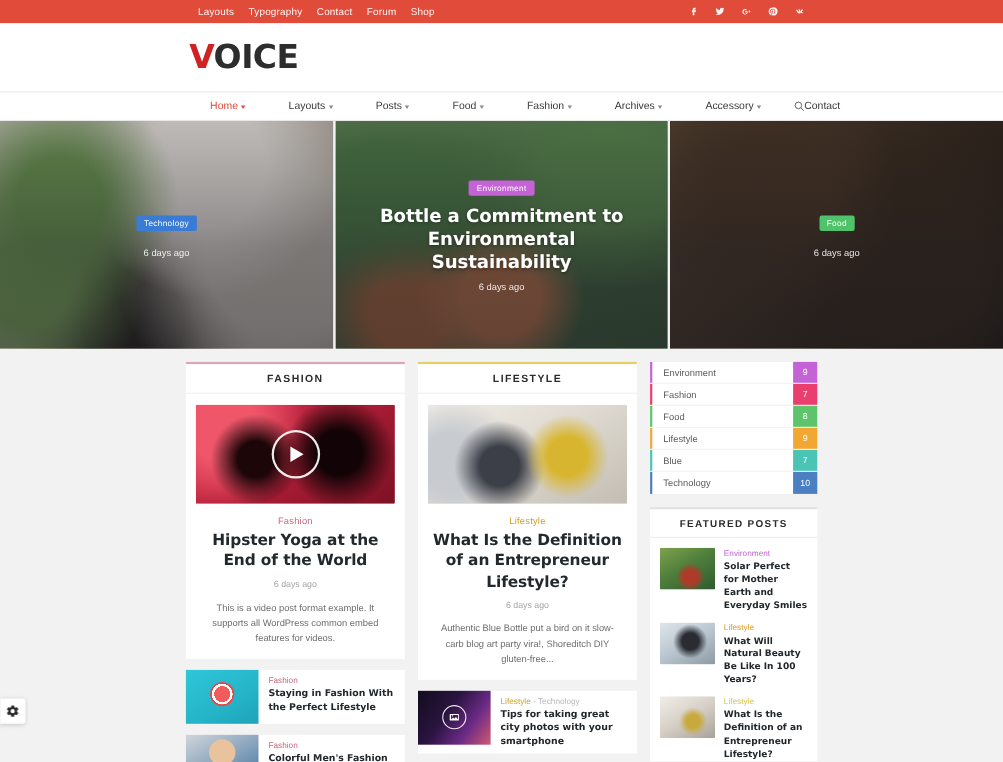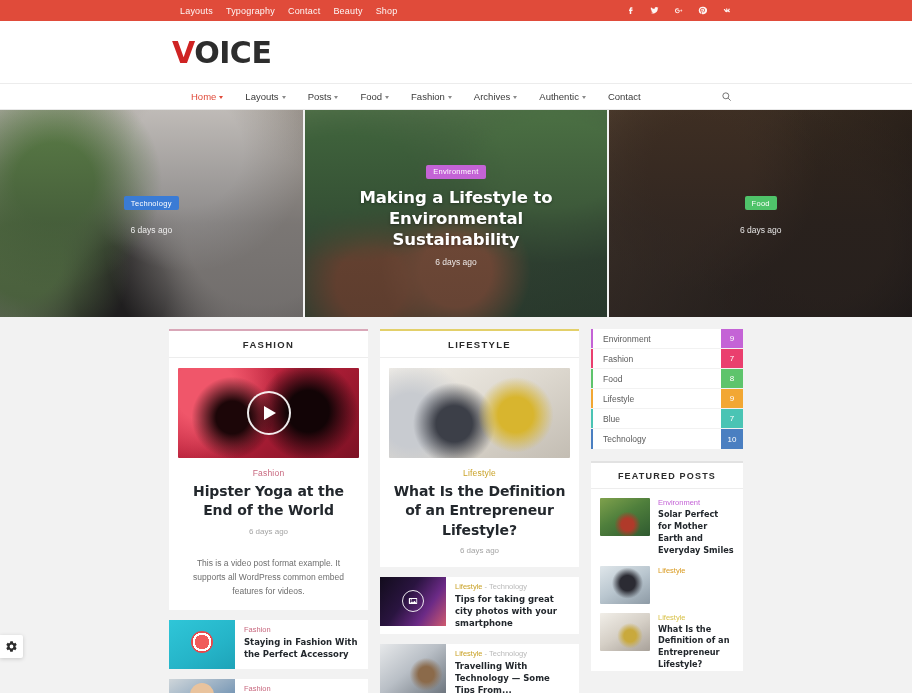--- a/index.html
+++ b/index.html
@@ -51,21 +51,21 @@
 
   
   .mainnav {
     height: 27px; background: #fff;
     border-top: 1px solid #ececec;
     border-bottom: 1px solid #e8e8e8;
     display: flex; align-items: center;
     position: relative;
   }
   .mainnav-inner {
-    margin-left: 180px; display: flex; align-items: center; gap: 0;
+    margin-left: 180px; display: flex; align-items: center; gap: 17px;
   }
   .navitem {
     display: flex; align-items: center; gap: 3px;
     padding: 0 11px; font-size: 9.5px; color: #3a3a3a;
     text-decoration: none; cursor: pointer; white-space: nowrap;
   }
   .navitem.active { color: #e04b3a; }
   .caret {
     display: inline-block; width: 0; height: 0;
     border-left: 2.6px solid transparent;
@@ -202,21 +202,21 @@
   .post-title {
     text-align: center; font-size: 14px; font-weight: 700;
     color: #23282d; line-height: 1.38; margin-top: 4px;
     font-family: "DejaVu Sans", sans-serif; letter-spacing: -.1px;
   }
   .post-date {
     text-align: center; font-size: 8px; color: #a4a4a4; margin-top: 6px;
   }
   .post-excerpt {
     text-align: center; font-size: 8.5px; color: #6e6e6e;
-    line-height: 1.65; margin-top: 20px; padding: 0 4px;
+    line-height: 1.65; margin-top: 9px; padding: 0 4px;
   }
 
   .mini { display: flex; background: #fff; margin-top: 10px; align-items: stretch; }
   .mini-thumb { width: 66px; height: 49px; flex: 0 0 66px; position: relative; overflow: hidden; }
   .mini-body { padding: 5px 8px 5px 9px; flex: 1; }
   .mini-cat { font-size: 7.5px; color: #c8687f; margin-bottom: 2px; }
   .mini-cat.lf { color: #c9a227; }
   .mini-cat .sep { color: #bbb; }
   .mini-cat .tech { color: #b9b9b9; }
   .mini-title {
@@ -313,21 +313,21 @@
   .fab svg { width: 13px; height: 13px; fill: #2b2b2b; }
 </style>
 </head>
 <body>
 
 <div class="topbar">
   <nav class="topbar-nav">
     <a>Layouts</a>
     <a>Typography</a>
     <a>Contact</a>
-    <a>Beauty</a>
+    <a>Forum</a>
     <a>Shop</a>
   </nav>
   <div class="topbar-social">
     <span class="soc">
       <svg viewBox="0 0 24 24">
           <path d="M14 7h3V3h-3c-2.2 0-4 1.8-4 4v2H8v4h2v8h4v-8h3l1-4h-4V7c0-.6.4-1 1-1z"></path>
         </svg>
     </span>
     <span class="soc">
       <svg viewBox="0 0 24 24">
@@ -378,21 +378,21 @@
       </a>
     <a class="navitem">
         <span>Fashion</span>
         <span class="caret"></span>
       </a>
     <a class="navitem">
         <span>Archives</span>
         <span class="caret"></span>
       </a>
     <a class="navitem">
-        <span>Authentic</span>
+        <span>Accessory</span>
         <span class="caret"></span>
       </a>
     <a class="navitem">
         <span>Contact</span>
       </a>
   </div>
   <div class="nav-search">
     <svg viewBox="0 0 24 24">
         <circle cx="10.5" cy="10.5" r="6.5"></circle>
         <line x1="15.5" y1="15.5" x2="21" y2="21"></line>
@@ -407,21 +407,21 @@
     <div class="cap">
       <span class="badge" style="background:#3a7bd5">Technology</span>
       <div class="date">6 days ago</div>
     </div>
   </div>
   <div class="slide">
     <div class="bg bg-plants"></div>
     <div class="shade"></div>
     <div class="cap">
       <span class="badge" style="background:#c463d6">Environment</span>
-      <h2>Making a Lifestyle to Environmental Sustainability</h2>
+      <h2>Bottle a Commitment to Environmental Sustainability</h2>
       <div class="date">6 days ago</div>
     </div>
   </div>
   <div class="slide">
     <div class="bg bg-choco"></div>
     <div class="shade"></div>
     <div class="cap">
       <span class="badge" style="background:#4fc36a">Food</span>
       <div class="date">6 days ago</div>
     </div>
@@ -440,39 +440,40 @@
       </div>
       <a class="cat-link">Fashion</a>
       <div class="post-title">Hipster Yoga at the End of the World</div>
       <div class="post-date">6 days ago</div>
       <div class="post-excerpt">This is a video post format example. It supports all WordPress common embed features for videos.</div>
     </div>
     <div class="mini">
       <div class="mini-thumb th-clock"></div>
       <div class="mini-body">
         <div class="mini-cat">Fashion</div>
-        <div class="mini-title">Staying in Fashion With the Perfect Accessory</div>
+        <div class="mini-title">Staying in Fashion With the Perfect Lifestyle</div>
       </div>
     </div>
     <div class="mini">
       <div class="mini-thumb th-shirt"></div>
       <div class="mini-body">
         <div class="mini-cat">Fashion</div>
         <div class="mini-title">Colorful Men's Fashion</div>
       </div>
     </div>
   </div>
 
   <div class="col col-lifestyle">
     <div class="blockhead lifestyle">LIFESTYLE</div>
     <div class="blockbody">
       <div class="featimg img-meeting"></div>
       <a class="cat-link lf">Lifestyle</a>
       <div class="post-title">What Is the Definition of an Entrepreneur Lifestyle?</div>
       <div class="post-date">6 days ago</div>
+      <div class="post-excerpt">Authentic Blue Bottle put a bird on it slow-carb blog art party vira!, Shoreditch DIY gluten-free...</div>
     </div>
     <div class="mini">
       <div class="mini-thumb th-neon">
         <div class="galicon">
           <svg viewBox="0 0 24 24">
               <path d="M21 5H3a1 1 0 0 0-1 1v12a1 1 0 0 0 1 1h18a1 1 0 0 0 1-1V6a1 1 0 0 0-1-1zm-1 11.5-4.5-5-3.5 4-2.5-3L5 17V7h15v9.5zM8 10.5a1.5 1.5 0 1 1 0-3 1.5 1.5 0 0 1 0 3z"></path>
             </svg>
         </div>
       </div>
       <div class="mini-body">
@@ -530,20 +531,21 @@
         <div class="fp-thumb th-solar"></div>
         <div class="fp-body">
           <div class="fp-cat" style="color:#c463d6">Environment</div>
           <div class="fp-title">Solar Perfect for Mother Earth and Everyday Smiles</div>
         </div>
       </div>
       <div class="fp-item">
         <div class="fp-thumb th-beauty"></div>
         <div class="fp-body">
           <div class="fp-cat" style="color:#d99a1f">Lifestyle</div>
+          <div class="fp-title">What Will Natural Beauty Be Like In 100 Years?</div>
         </div>
       </div>
       <div class="fp-item">
         <div class="fp-thumb th-entre"></div>
         <div class="fp-body">
           <div class="fp-cat" style="color:#d9c24a">Lifestyle</div>
           <div class="fp-title">What Is the Definition of an Entrepreneur Lifestyle?</div>
         </div>
       </div>
 

